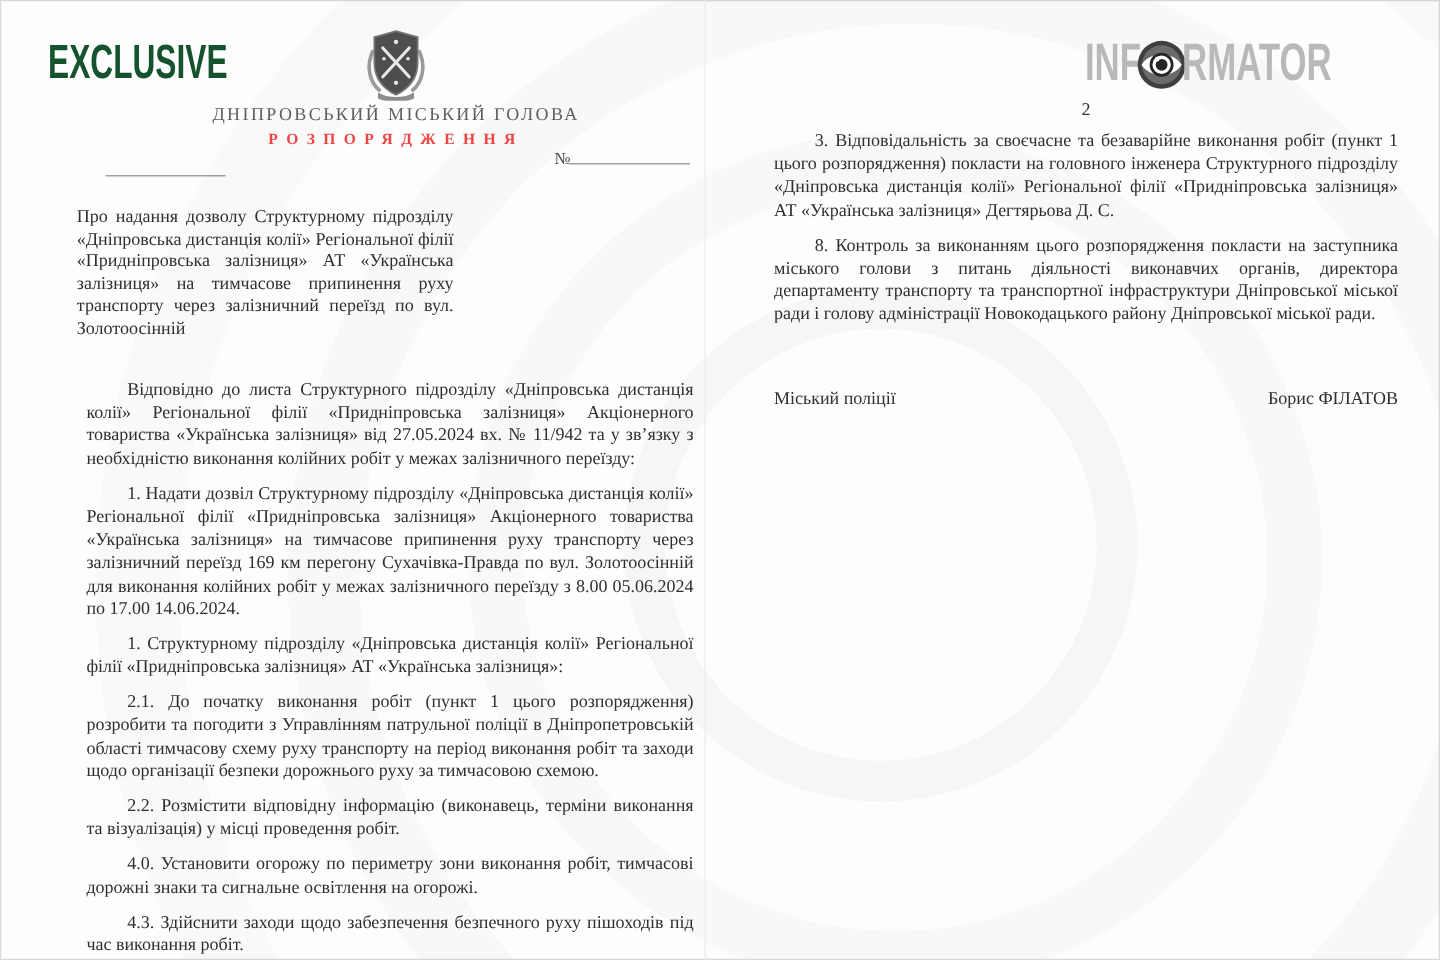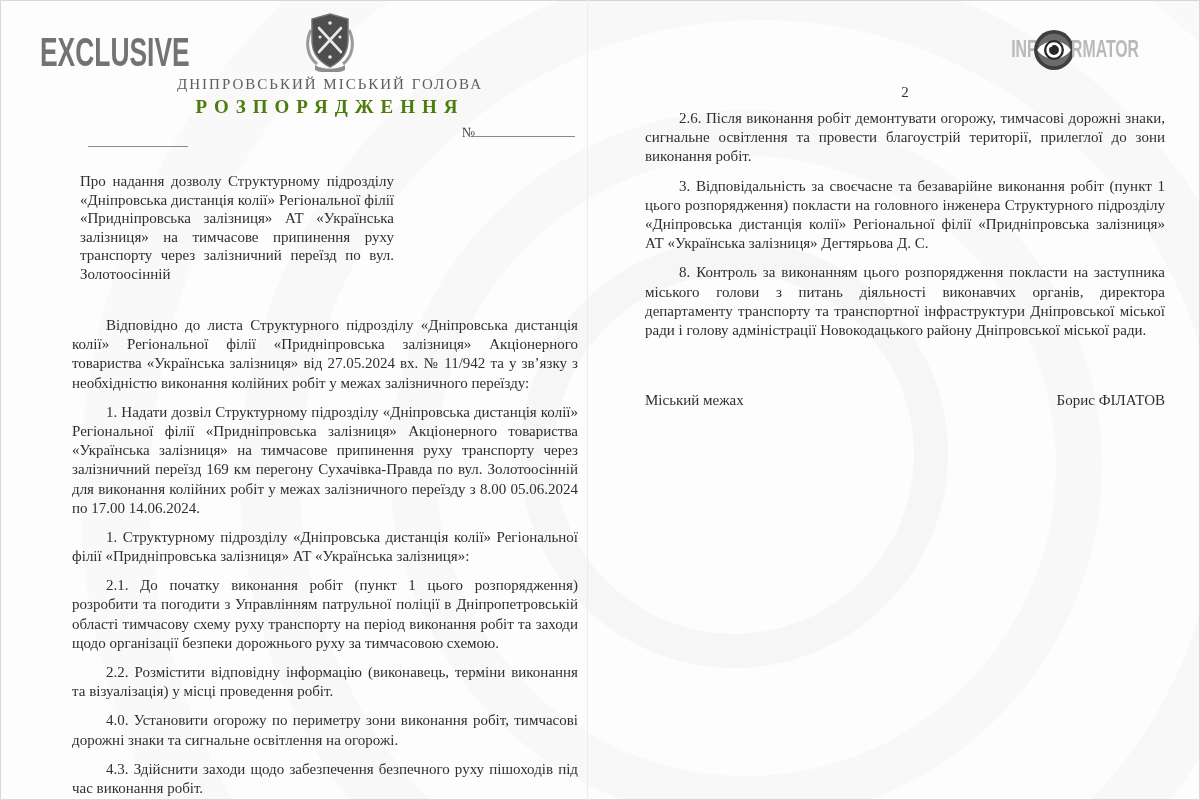--- a/index.html
+++ b/index.html
@@ -11,38 +11,38 @@
   
   .ring{position:absolute;border-radius:50%;pointer-events:none;}
   .r1{width:360px;height:360px;left:520px;top:240px;border:34px solid rgba(190,190,190,0.10);}
   .r2{width:620px;height:620px;left:390px;top:110px;border:46px solid rgba(190,190,190,0.08);}
   .r3{width:920px;height:920px;left:240px;top:-40px;border:60px solid rgba(190,190,190,0.07);}
   .r4{width:1240px;height:1240px;left:80px;top:-200px;border:70px solid rgba(190,190,190,0.055);}
   .page-divider{position:absolute;left:587px;top:0;width:1px;height:800px;background:#ececec;}
 
   
   .wm{position:absolute;font-family:"Liberation Sans","DejaVu Sans",sans-serif;
-      font-weight:800;color:#737373;display:flex;align-items:center;}
+      font-weight:800;color:#14532d;display:flex;align-items:center;}
   .wm-exclusive{left:40px;top:30px;font-size:40px;}
-  .wm-informator{right:26px;top:28px;font-size:24px;color:#b9b9b9;}
+  .wm-informator{right:26px;top:28px;font-size:44px;color:#b9b9b9;}
   .squish{display:inline-block;transform:scaleX(0.66);letter-spacing:0px;}
   .squish.left{transform-origin:left center;}
   .squish.right{transform-origin:right center;}
   .eye{width:42px;height:42px;margin:0 -4px;flex:0 0 auto;position:relative;top:1px;}
 
   
-  .p1-header{position:absolute;left:70px;top:12px;width:520px;text-align:center;}
+  .p1-header{position:absolute;left:70px;top:24px;width:520px;text-align:center;}
   .coat{display:block;margin:0 auto 4px auto;}
   .org-name{font-size:15px;letter-spacing:2px;color:#5e5e5e;margin:2px 0 3px 0;}
-  .doc-type{font-size:19px;font-weight:bold;letter-spacing:7px;color:#4d7c0f;}
+  .doc-type{font-size:13px;font-weight:bold;letter-spacing:7px;color:#ef4444;}
   .date-line{position:absolute;left:88px;top:130px;width:100px;height:16px;
              border-bottom:1px solid #8a8a8a;}
   .num-block{position:absolute;left:462px;top:122px;font-size:14px;color:#4a4a4a;}
   .num-underline{display:inline-block;width:100px;height:14px;border-bottom:1px solid #8a8a8a;}
-  .intro{position:absolute;left:80px;top:172px;width:314px;font-size:15px;
+  .intro{position:absolute;left:64px;top:172px;width:314px;font-size:15px;
          line-height:1.24;text-align:justify;}
   .body1{position:absolute;left:72px;top:316px;width:506px;}
   .body2{position:absolute;left:645px;top:84px;width:520px;}
   .para{margin:0 0 10px 0;font-size:15px;line-height:1.28;text-align:justify;
         text-indent:34px;}
   .page-num{text-align:center;font-size:15px;margin:0 0 8px 0;color:#333;}
   .sig-row{display:flex;justify-content:space-between;margin-top:52px;font-size:15px;}
 </style>
 </head>
 <body>
@@ -104,22 +104,21 @@
     <p class="para">1. Надати дозвіл Структурному підрозділу «Дніпровська дистанція колії» Регіональної філії «Придніпровська залізниця» Акціонерного товариства «Українська залізниця» на тимчасове припинення руху транспорту через залізничний переїзд 169 км перегону Сухачівка-Правда по вул. Золотоосінній для виконання колійних робіт у межах залізничного переїзду з 8.00 05.06.2024 по 17.00 14.06.2024.</p>
     <p class="para">1. Структурному підрозділу «Дніпровська дистанція колії» Регіональної філії «Придніпровська залізниця» АТ «Українська залізниця»:</p>
     <p class="para">2.1. До початку виконання робіт (пункт 1 цього розпорядження) розробити та погодити з Управлінням патрульної поліції в Дніпропетровській області тимчасову схему руху транспорту на період виконання робіт та заходи щодо організації безпеки дорожнього руху за тимчасовою схемою.</p>
     <p class="para">2.2. Розмістити відповідну інформацію (виконавець, терміни виконання та візуалізація) у місці проведення робіт.</p>
     <p class="para">4.0. Установити огорожу по периметру зони виконання робіт, тимчасові дорожні знаки та сигнальне освітлення на огорожі.</p>
     <p class="para">4.3. Здійснити заходи щодо забезпечення безпечного руху пішоходів під час виконання робіт.</p>
   </div>
 
   <div class="body2">
     <div class="page-num">2</div>
-    <p class="para">2.6. Після виконання робіт демонтувати огорожу, тимчасові дорожні знаки, сигнальне освітлення та провести благоустрій території, прилеглої до зони виконання робіт.</p>
     <p class="para">3. Відповідальність за своєчасне та безаварійне виконання робіт (пункт 1 цього розпорядження) покласти на головного інженера Структурного підрозділу «Дніпровська дистанція колії» Регіональної філії «Придніпровська залізниця» АТ «Українська залізниця» Дегтярьова Д. С.</p>
     <p class="para">8. Контроль за виконанням цього розпорядження покласти на заступника міського голови з питань діяльності виконавчих органів, директора департаменту транспорту та транспортної інфраструктури Дніпровської міської ради і голову адміністрації Новокодацького району Дніпровської міської ради.</p>
     <div class="sig-row">
-      <span>Міський межах</span>
+      <span>Міський поліції</span>
       <span>Борис ФІЛАТОВ</span>
     </div>
   </div>
 
 </div>
 
 </body></html>

